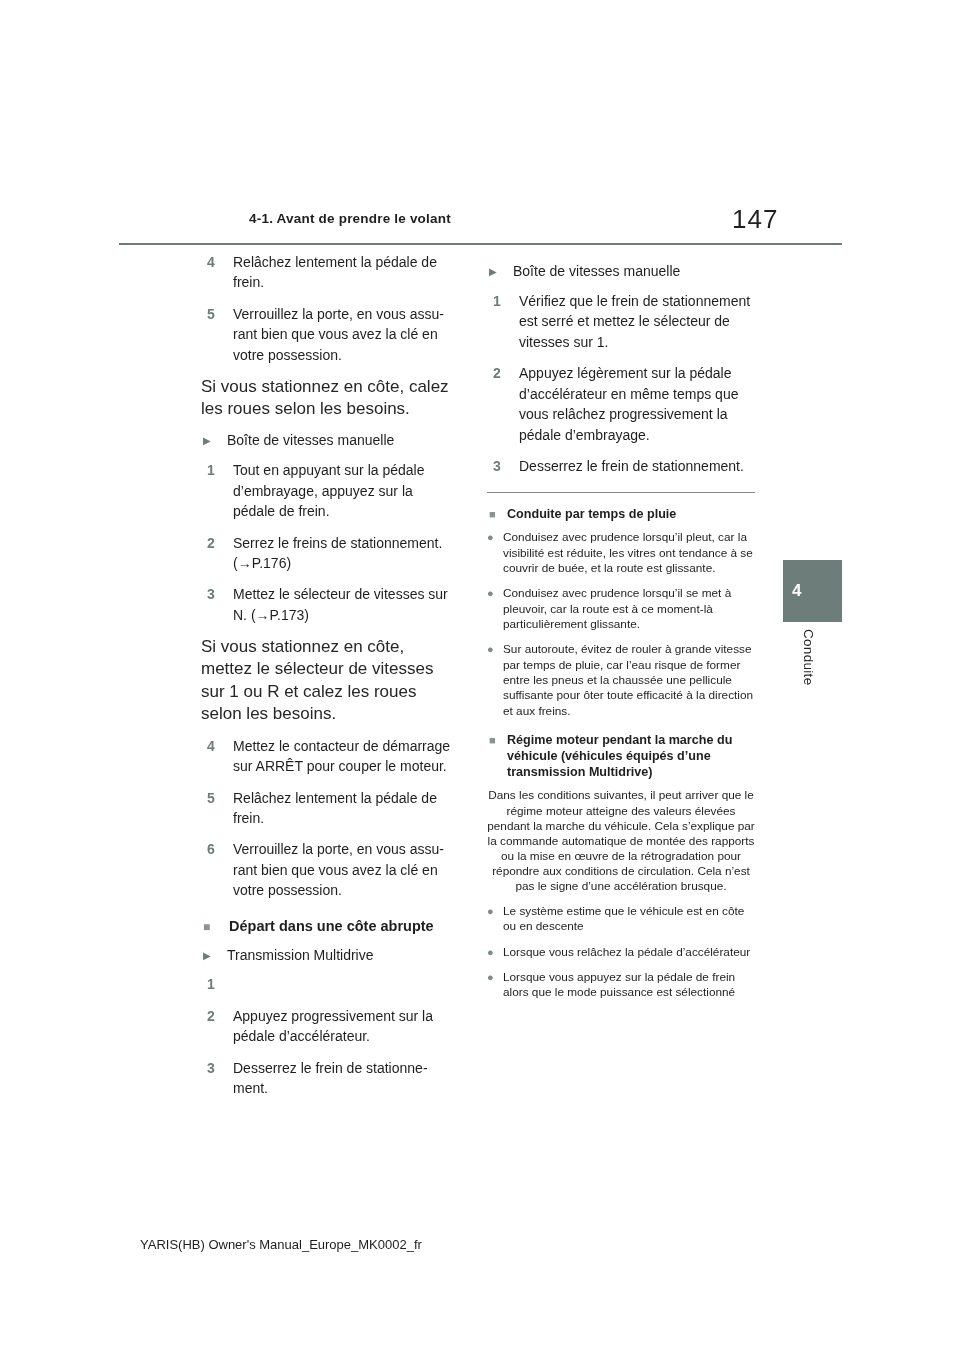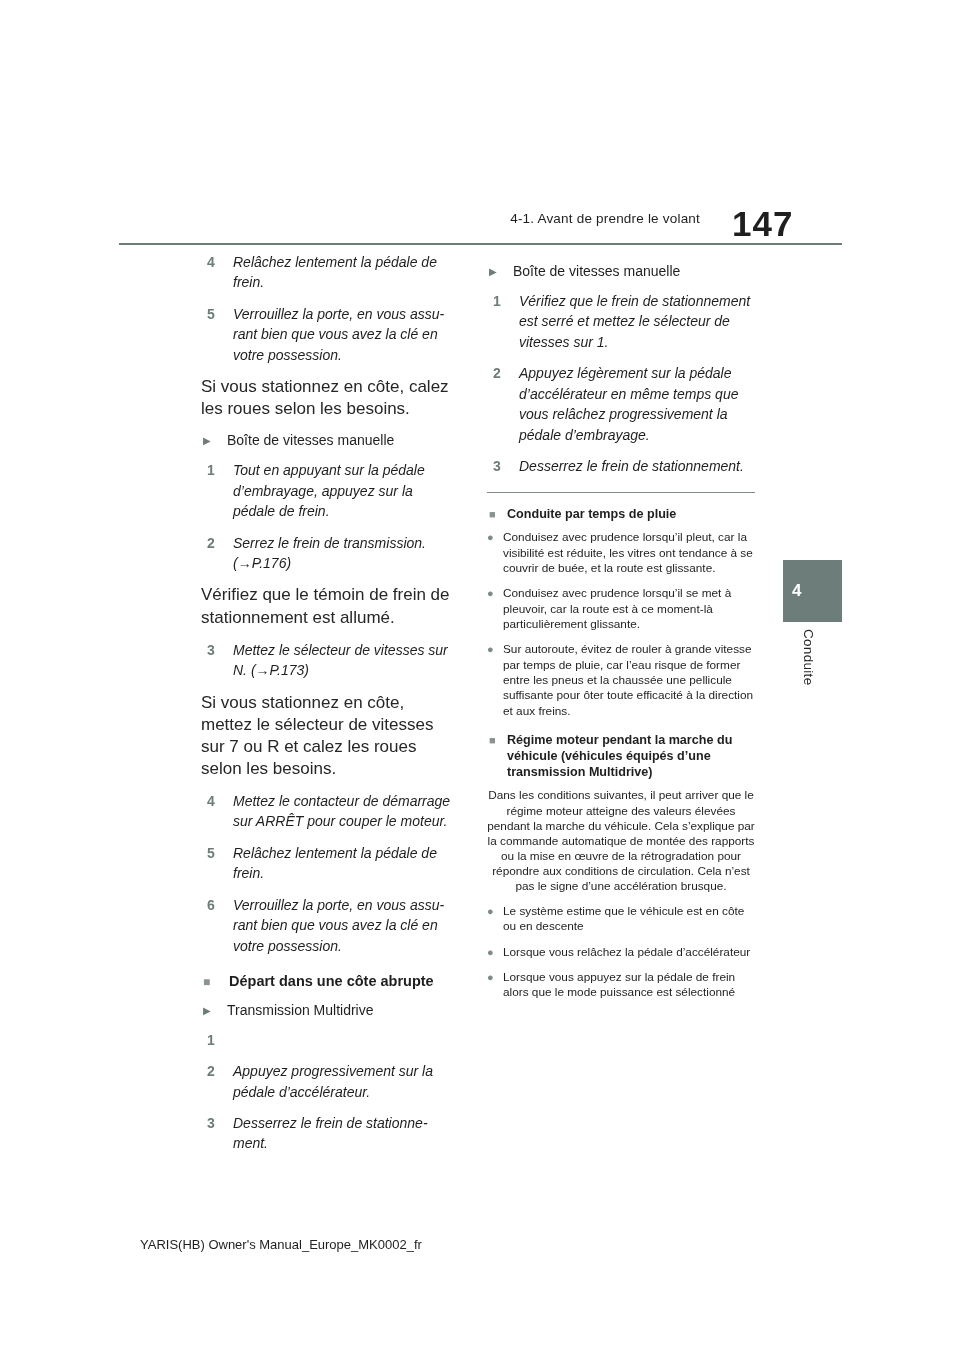--- a/index.html
+++ b/index.html
@@ -8,33 +8,33 @@
     --bullet:#7d8c89;
     --text:#1f1f1f;
     --watermark:#9e9e9e;
   }
   *{margin:0;padding:0;box-sizing:border-box;}
   html,body{background:#ffffff;}
   body{font-family:"Liberation Sans", sans-serif;color:var(--text);}
   .page{position:relative;width:960px;height:1358px;background:#ffffff;overflow:hidden;}
 
   
-  .header-title{position:absolute;left:0;top:211px;width:700px;text-align:right;
-    font-size:13.5px;font-weight:normal;letter-spacing:.2px;}
-  .page-number{position:absolute;left:732px;top:204px;font-size:35px;font-weight:bold;letter-spacing:1px;}
+  .header-title{position:absolute;left:0;top:211px;width:700px;text-align:center;
+    font-size:13.5px;font-weight:bold;letter-spacing:.2px;}
+  .page-number{position:absolute;left:732px;top:204px;font-size:26px;font-weight:normal;letter-spacing:1px;}
   .header-rule{position:absolute;left:119px;top:243px;width:723px;height:2px;background:var(--accent);}
 
   
   .col{position:absolute;top:252px;}
   .col-left{left:201px;width:256px;}
   .col-right{left:487px;width:268px;}
 
   .step{display:flex;padding-left:6px;margin-bottom:11px;font-size:14px;line-height:1.46;}
   .step .num{flex:none;width:26px;font-weight:bold;color:var(--accent);}
-  .step .txt{flex:1;font-style:italic;}
+  .step .txt{flex:1;}
 
   .arrow-item{display:flex;align-items:baseline;padding-left:2px;margin:10px 0 9px;
     font-size:14px;line-height:1.42;}
   .arrow-item .tri{flex:none;width:24px;color:var(--accent);font-size:10px;position:relative;top:-1px;}
 
   .note{font-size:17px;line-height:1.3;margin:11px 0 11px;color:#262626;}
 
   .heading{display:flex;align-items:baseline;padding-left:2px;margin:16px 0 10px;
     font-size:14.5px;font-weight:bold;line-height:1.3;}
   .heading .sq{flex:none;width:26px;color:var(--marker);font-size:12px;}
@@ -79,28 +79,27 @@
       <div class="arrow-item">
         <span class="tri">▶</span>
         <span class="txt">Boîte de vitesses manuelle</span>
       </div>
       <div class="step">
         <span class="num">1</span>
         <span class="txt">Tout en appuyant sur la pédale d’embrayage, appuyez sur la pédale de frein.</span>
       </div>
       <div class="step">
         <span class="num">2</span>
-        <span class="txt">Serrez le frein de transmission. (→P.176)</span>
+        <span class="txt">Serrez le freins de stationnement. (→P.176)</span>
       </div>
-      <div class="note">Vérifiez que le témoin de frein de stationne­ment est allumé.</div>
       <div class="step">
         <span class="num">3</span>
         <span class="txt">Mettez le sélecteur de vitesses sur N. (→P.173)</span>
       </div>
-      <div class="note">Si vous stationnez en côte, mettez le sélec­teur de vitesses sur 7 ou R et calez les roues selon les besoins.</div>
+      <div class="note">Si vous stationnez en côte, mettez le sélec­teur de vitesses sur 1 ou R et calez les roues selon les besoins.</div>
       <div class="step">
         <span class="num">4</span>
         <span class="txt">Mettez le contacteur de démarrage sur ARRÊT pour couper le moteur.</span>
       </div>
       <div class="step">
         <span class="num">5</span>
         <span class="txt">Relâchez lentement la pédale de frein.</span>
       </div>
       <div class="step">
         <span class="num">6</span>

